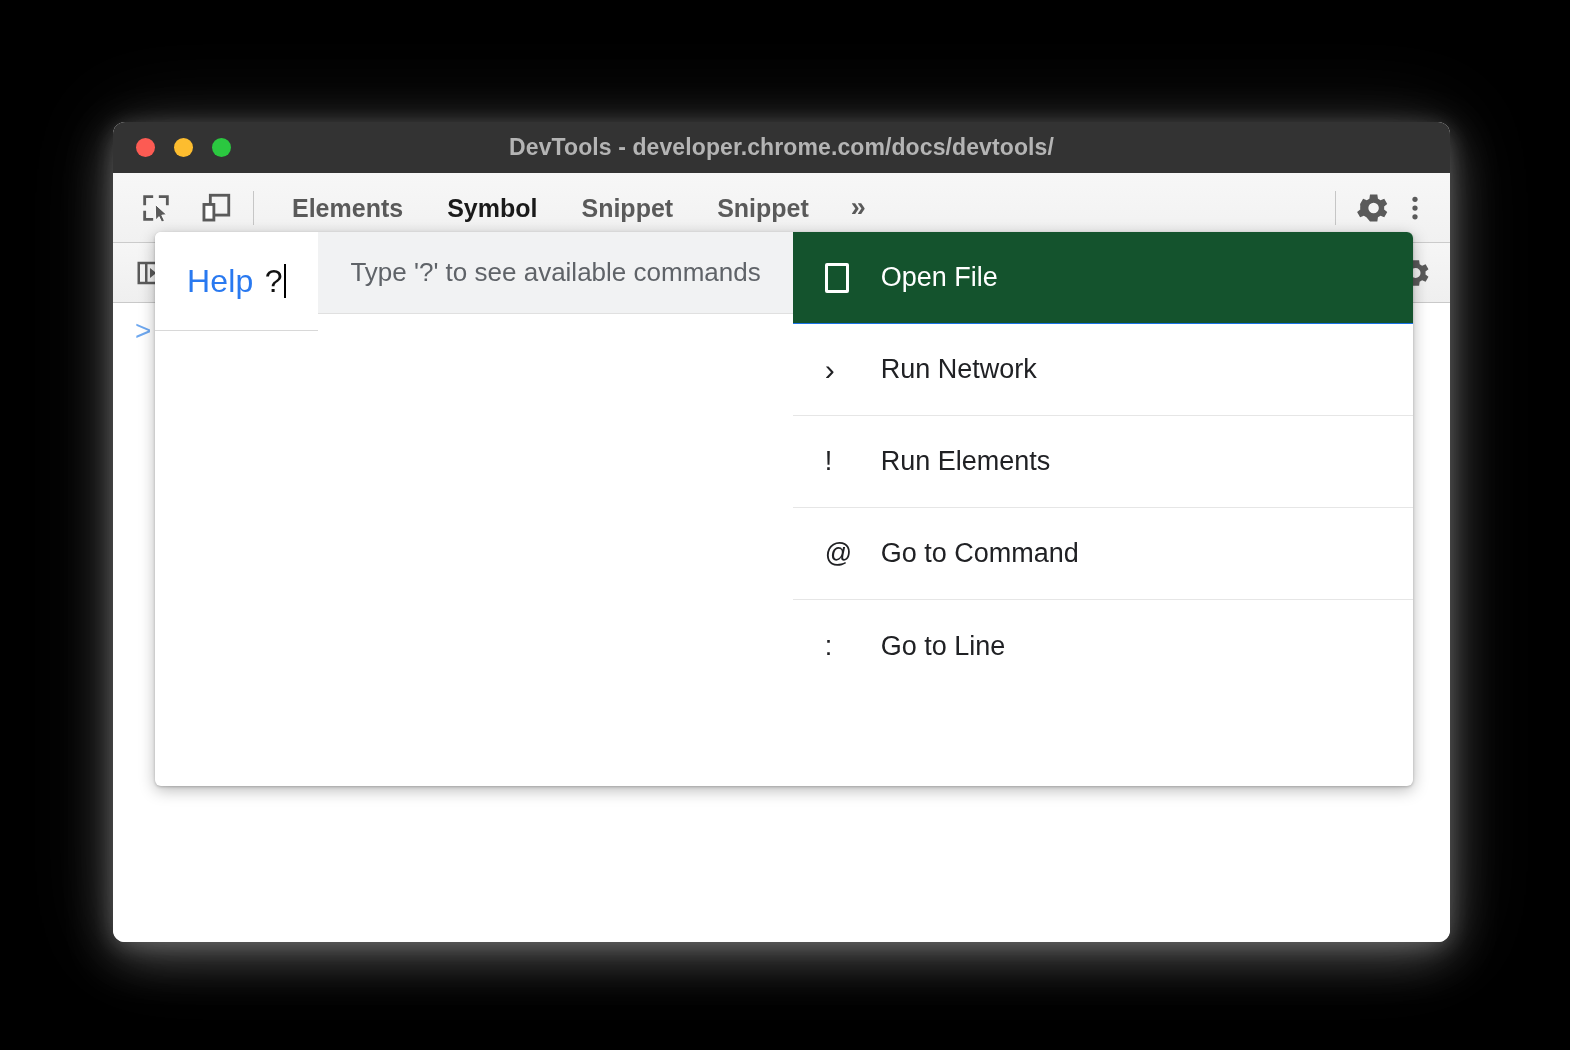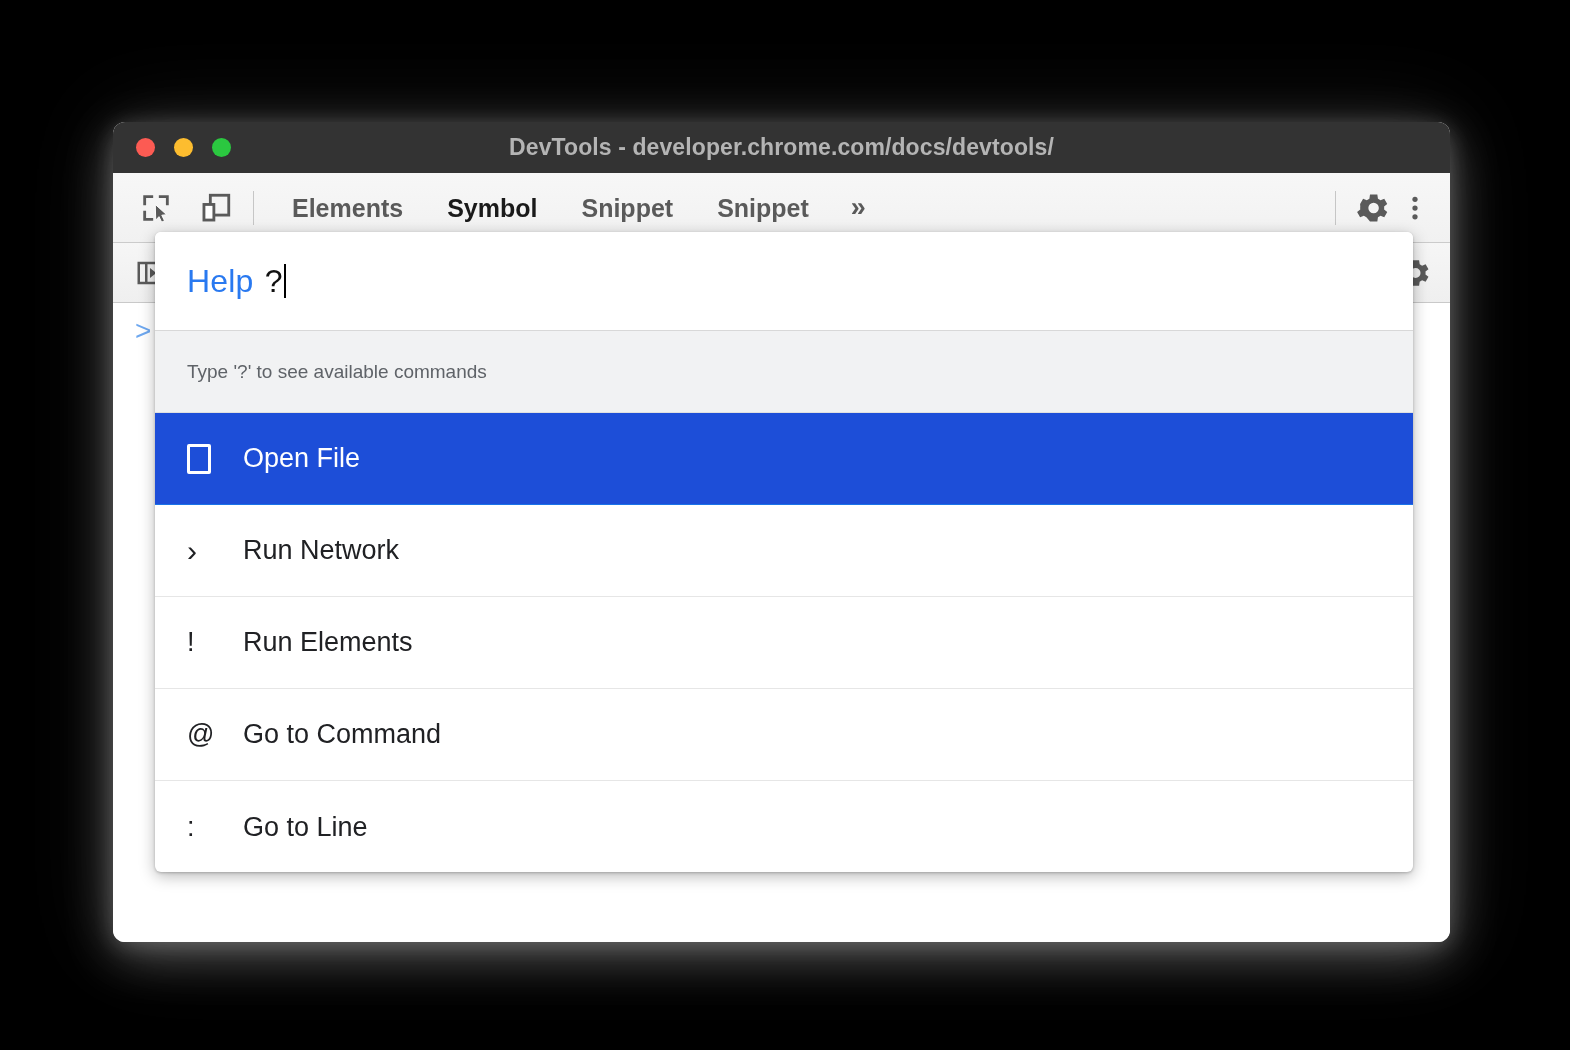--- a/index.html
+++ b/index.html
@@ -92,26 +92,26 @@
   .console-body { position: relative; height: 650px; background: #ffffff; }
   .console-prompt {
     position: absolute; left: 22px; top: 14px;
     color: #6ea8f0; font-size: 28px; line-height: 1;
   }
 
   
   .cmd-dialog {
     position: absolute;
     left: 155px; top: 188px;
-    width: 1258px; height: 640px;
+    width: 1258px; height: 554px;
     background: #ffffff;
     border-radius: 6px;
     box-shadow: 0 4px 16px rgba(0,0,0,0.28), 0 1px 3px rgba(0,0,0,0.22);
     overflow: hidden;
-    display: flex; flex-direction: column; justify-content: center;
+    display: flex; flex-direction: row; justify-content: center;
   }
   .cmd-input-row {
     height: 99px;
     display: flex; align-items: center;
     padding: 0 32px;
     background: #ffffff;
     border-bottom: 1px solid #d8d8d8;
   }
   .cmd-prefix { color: #2979f0; font-size: 32px; letter-spacing: 0.2px; }
   .cmd-query { color: #101010; font-size: 32px; margin-left: 11px; }
@@ -122,34 +122,34 @@
     margin-left: 2px;
     vertical-align: -6px;
   }
   .cmd-hint {
     height: 82px;
     background: #f1f2f3;
     border-bottom: 1px solid #e0e0e0;
     display: flex; align-items: center;
     padding: 0 32px;
     color: #5f6368;
-    font-size: 19px;
+    font-size: 26px;
   }
   .cmd-list { flex: 1; overflow: hidden; }
   .cmd-item {
     height: 92px;
     display: flex; align-items: center;
     border-bottom: 1px solid #e6e6e6;
     padding-left: 32px;
     color: #202124;
     font-size: 27px;
   }
   .cmd-item:last-child { border-bottom: none; }
   .cmd-item.selected {
-    background: #1d4ed8;
+    background: #14532d;
     color: #ffffff;
     border-bottom-color: #1a73e8;
   }
   .cmd-icon {
     width: 56px;
     display: flex; align-items: center; justify-content: flex-start;
     font-size: 27px;
     flex: none;
   }
   .file-glyph {

